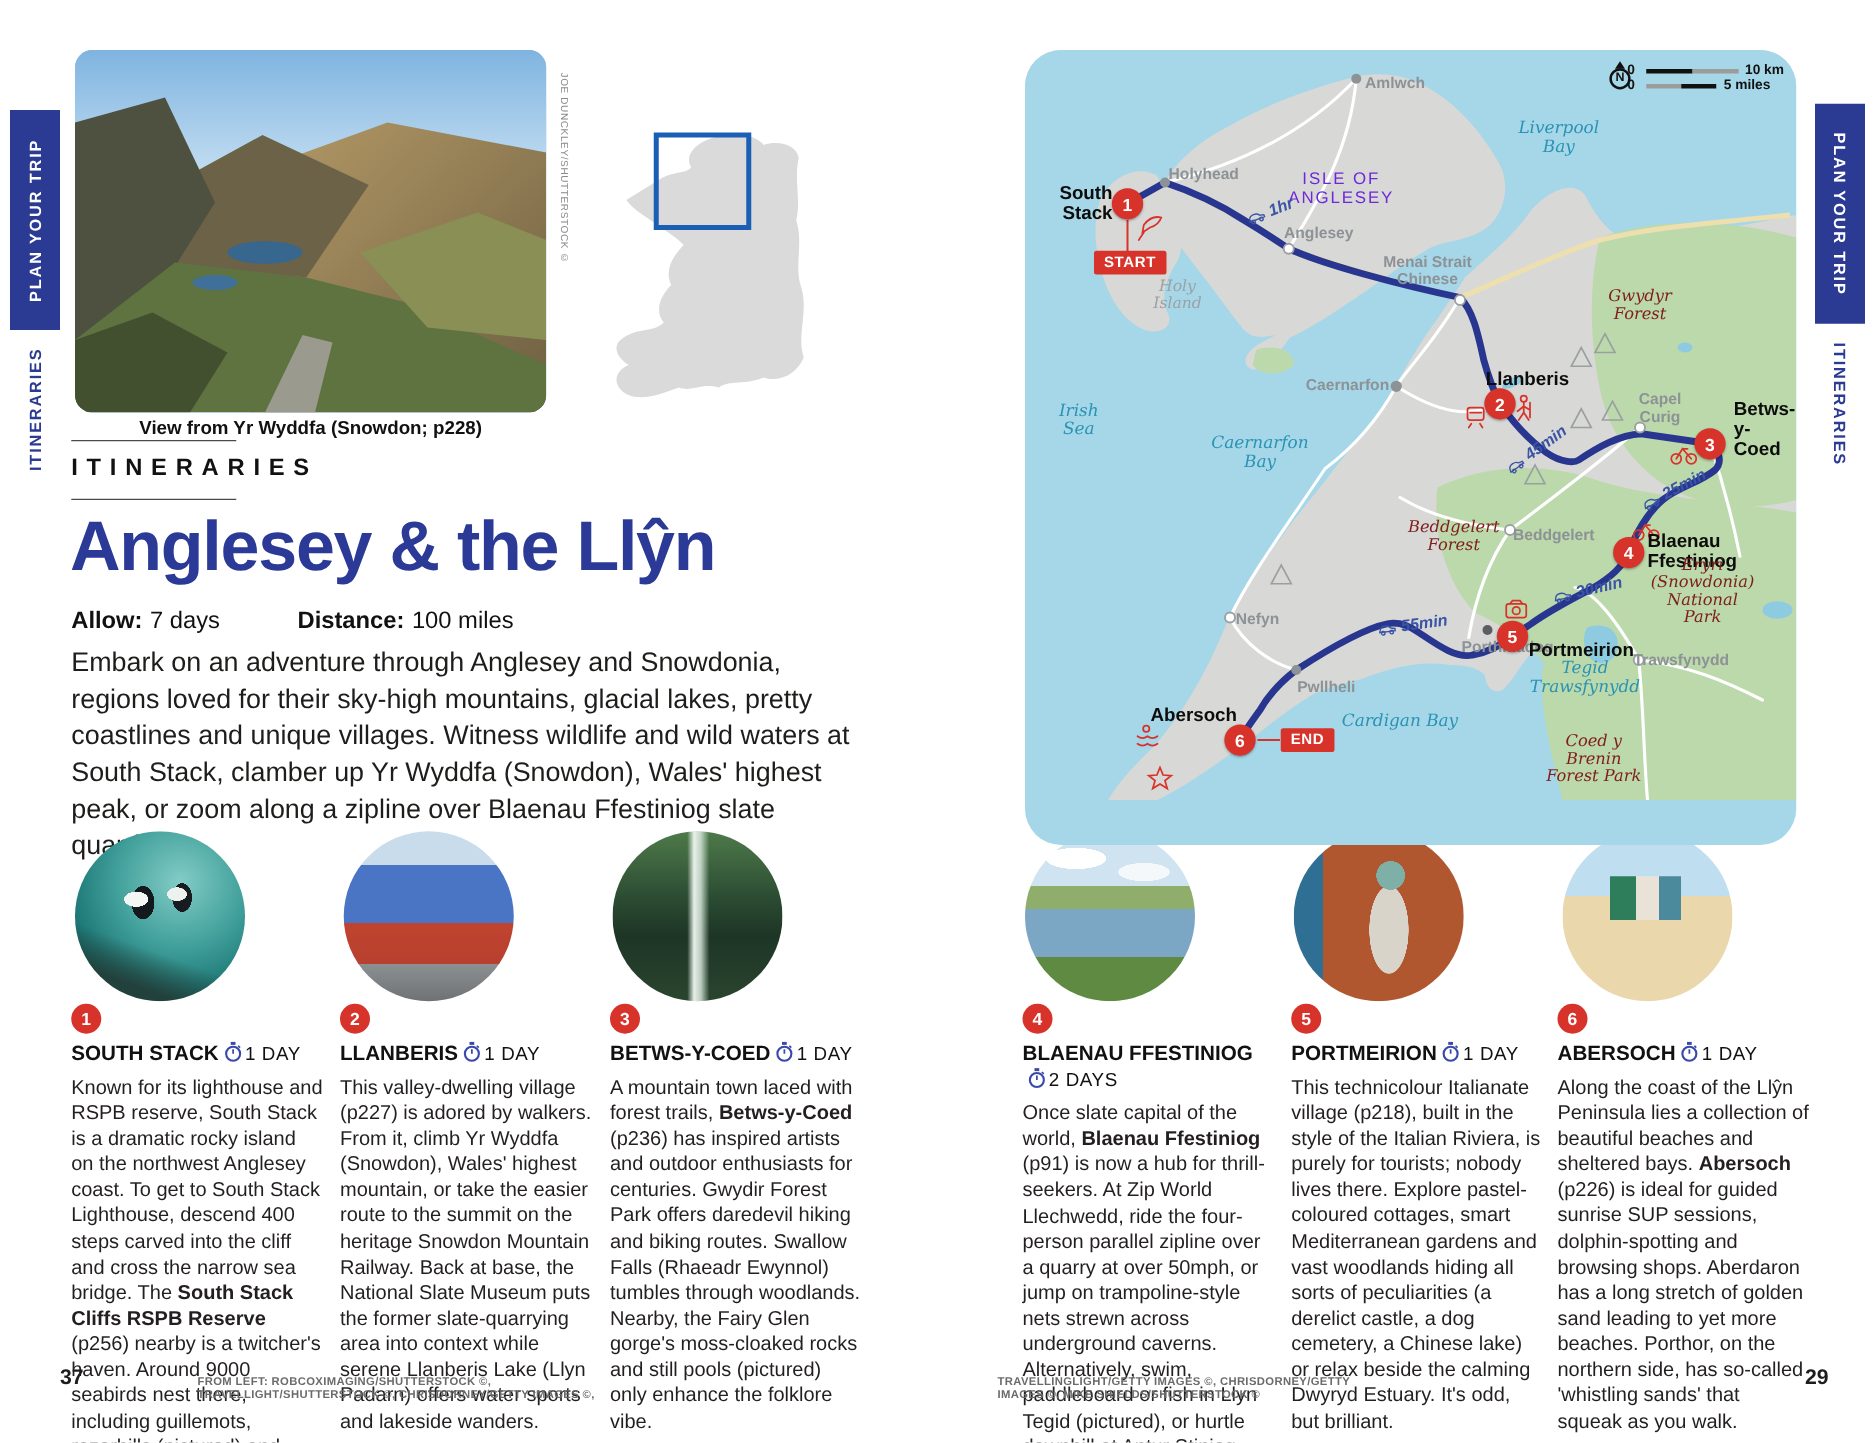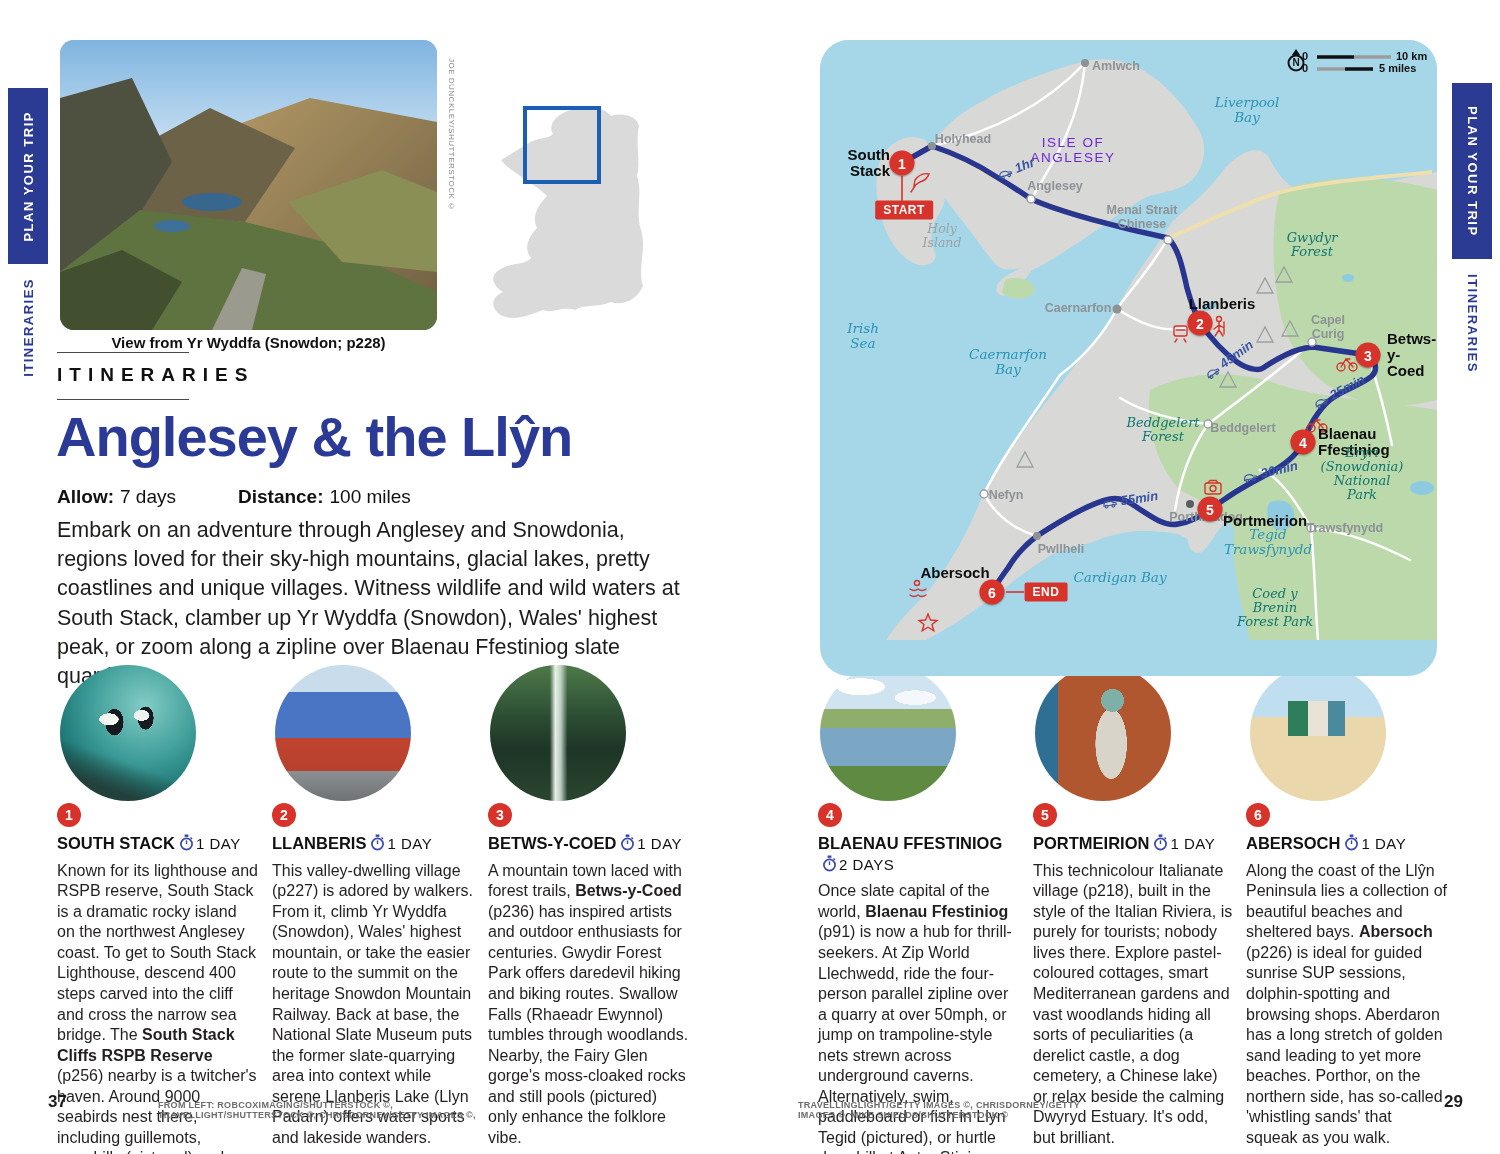--- a/index.html
+++ b/index.html
@@ -68,21 +68,21 @@
 
   
   .map{left:820px;top:40px;width:617px;height:636px;border-radius:29px;overflow:hidden;background:#a6d7e8;}
   .map-overlay{position:absolute;left:0;top:0;right:0;bottom:0;pointer-events:none;}
   .mlbl{position:absolute;transform:translate(-50%,-50%);text-align:center;white-space:pre-line;line-height:1.08;}
   .mlbl.left{transform:translate(0,-50%);text-align:left;}
   .mlbl.right{transform:translate(-100%,-50%);text-align:right;}
   .sea{font-family:"DejaVu Serif","Liberation Serif",serif;font-style:italic;color:#2a93b4;font-size:13.5px;}
   .holy{font-family:"DejaVu Serif","Liberation Serif",serif;font-style:italic;color:#9aa2a6;font-size:12.5px;}
   .region{color:#6d28d9;font-size:13.5px;letter-spacing:1.5px;}
-  .forest{font-family:"DejaVu Serif","Liberation Serif",serif;font-style:italic;color:#0f766e;font-size:13px;}
+  .forest{font-family:"DejaVu Serif","Liberation Serif",serif;font-style:italic;color:#7f1d1d;font-size:13px;}
   .town{color:#8d9296;font-size:12.5px;font-weight:bold;}
   .stop{color:#0c0c0c;font-size:15px;font-weight:bold;}
   .time{color:#3b55a5;font-style:italic;font-size:13px;font-weight:bold;white-space:nowrap;}
   .scalelbl{color:#111;font-size:11px;font-weight:bold;}
   .compassN{color:#111;font-size:10px;font-weight:bold;}
   .mk{position:absolute;width:25px;height:25px;border-radius:50%;background:#d7332b;color:#fff;font-weight:bold;
       font-size:14px;display:flex;align-items:center;justify-content:center;transform:translate(-50%,-50%);
       box-shadow:0 1px 2px rgba(0,0,0,.35);}
   .flag{position:absolute;background:#d7332b;color:#fff;font-weight:bold;font-size:12px;letter-spacing:.5px;
         padding:2px 8px 3px;transform:translate(-50%,-50%);border-radius:2px;}
@@ -370,21 +370,21 @@
       <div class="mlbl stop right" style="left: 70px; top: 123px;">South
 Stack</div>
       <div class="mlbl town" style="left: 258px; top: 269px;">Caernarfon</div>
       <div class="mlbl sea" style="left: 188px; top: 322px;">Caernarfon
 Bay</div>
       <div class="mlbl stop" style="left: 402px; top: 264px;">Llanberis</div>
       <div class="mlbl forest" style="left: 492px; top: 205px;">Gwydyr
 Forest</div>
       <div class="mlbl town" style="left: 508px; top: 287px;">Capel
 Curig</div>
-      <div class="mlbl stop left" style="left: 567px; top: 315px;">Betws-
+      <div class="mlbl stop left" style="left: 567px; top: 304px;">Betws-
 y-Coed</div>
       <div class="mlbl forest" style="left: 343px; top: 390px;">Beddgelert
 Forest</div>
       <div class="mlbl town" style="left: 423px; top: 389px;">Beddgelert</div>
       <div class="mlbl stop left" style="left: 498px; top: 402px;">Blaenau Ffestiniog</div>
       <div class="mlbl forest" style="left: 542px; top: 434px;">Eryri (Snowdonia)
 National Park</div>
       <div class="mlbl town" style="left: 186px; top: 456px;">Nefyn</div>
       <div class="mlbl time" style="left: 310px; top: 460px; transform: translate(-50%, -50%) rotate(-8deg);"><svg width="16" height="10" viewBox="0 0 16 10" style="vertical-align:middle;margin-right:3px">
           <path d="M1.5,6.5 L2.2,4.2 C2.8,2.4 4.4,1.8 6.3,1.8 C8.3,1.8 9.8,2.4 10.8,4 L14,4.8 L14,6.5 Z" fill="none" stroke="#3b55a5" stroke-width="1.1"></path>

